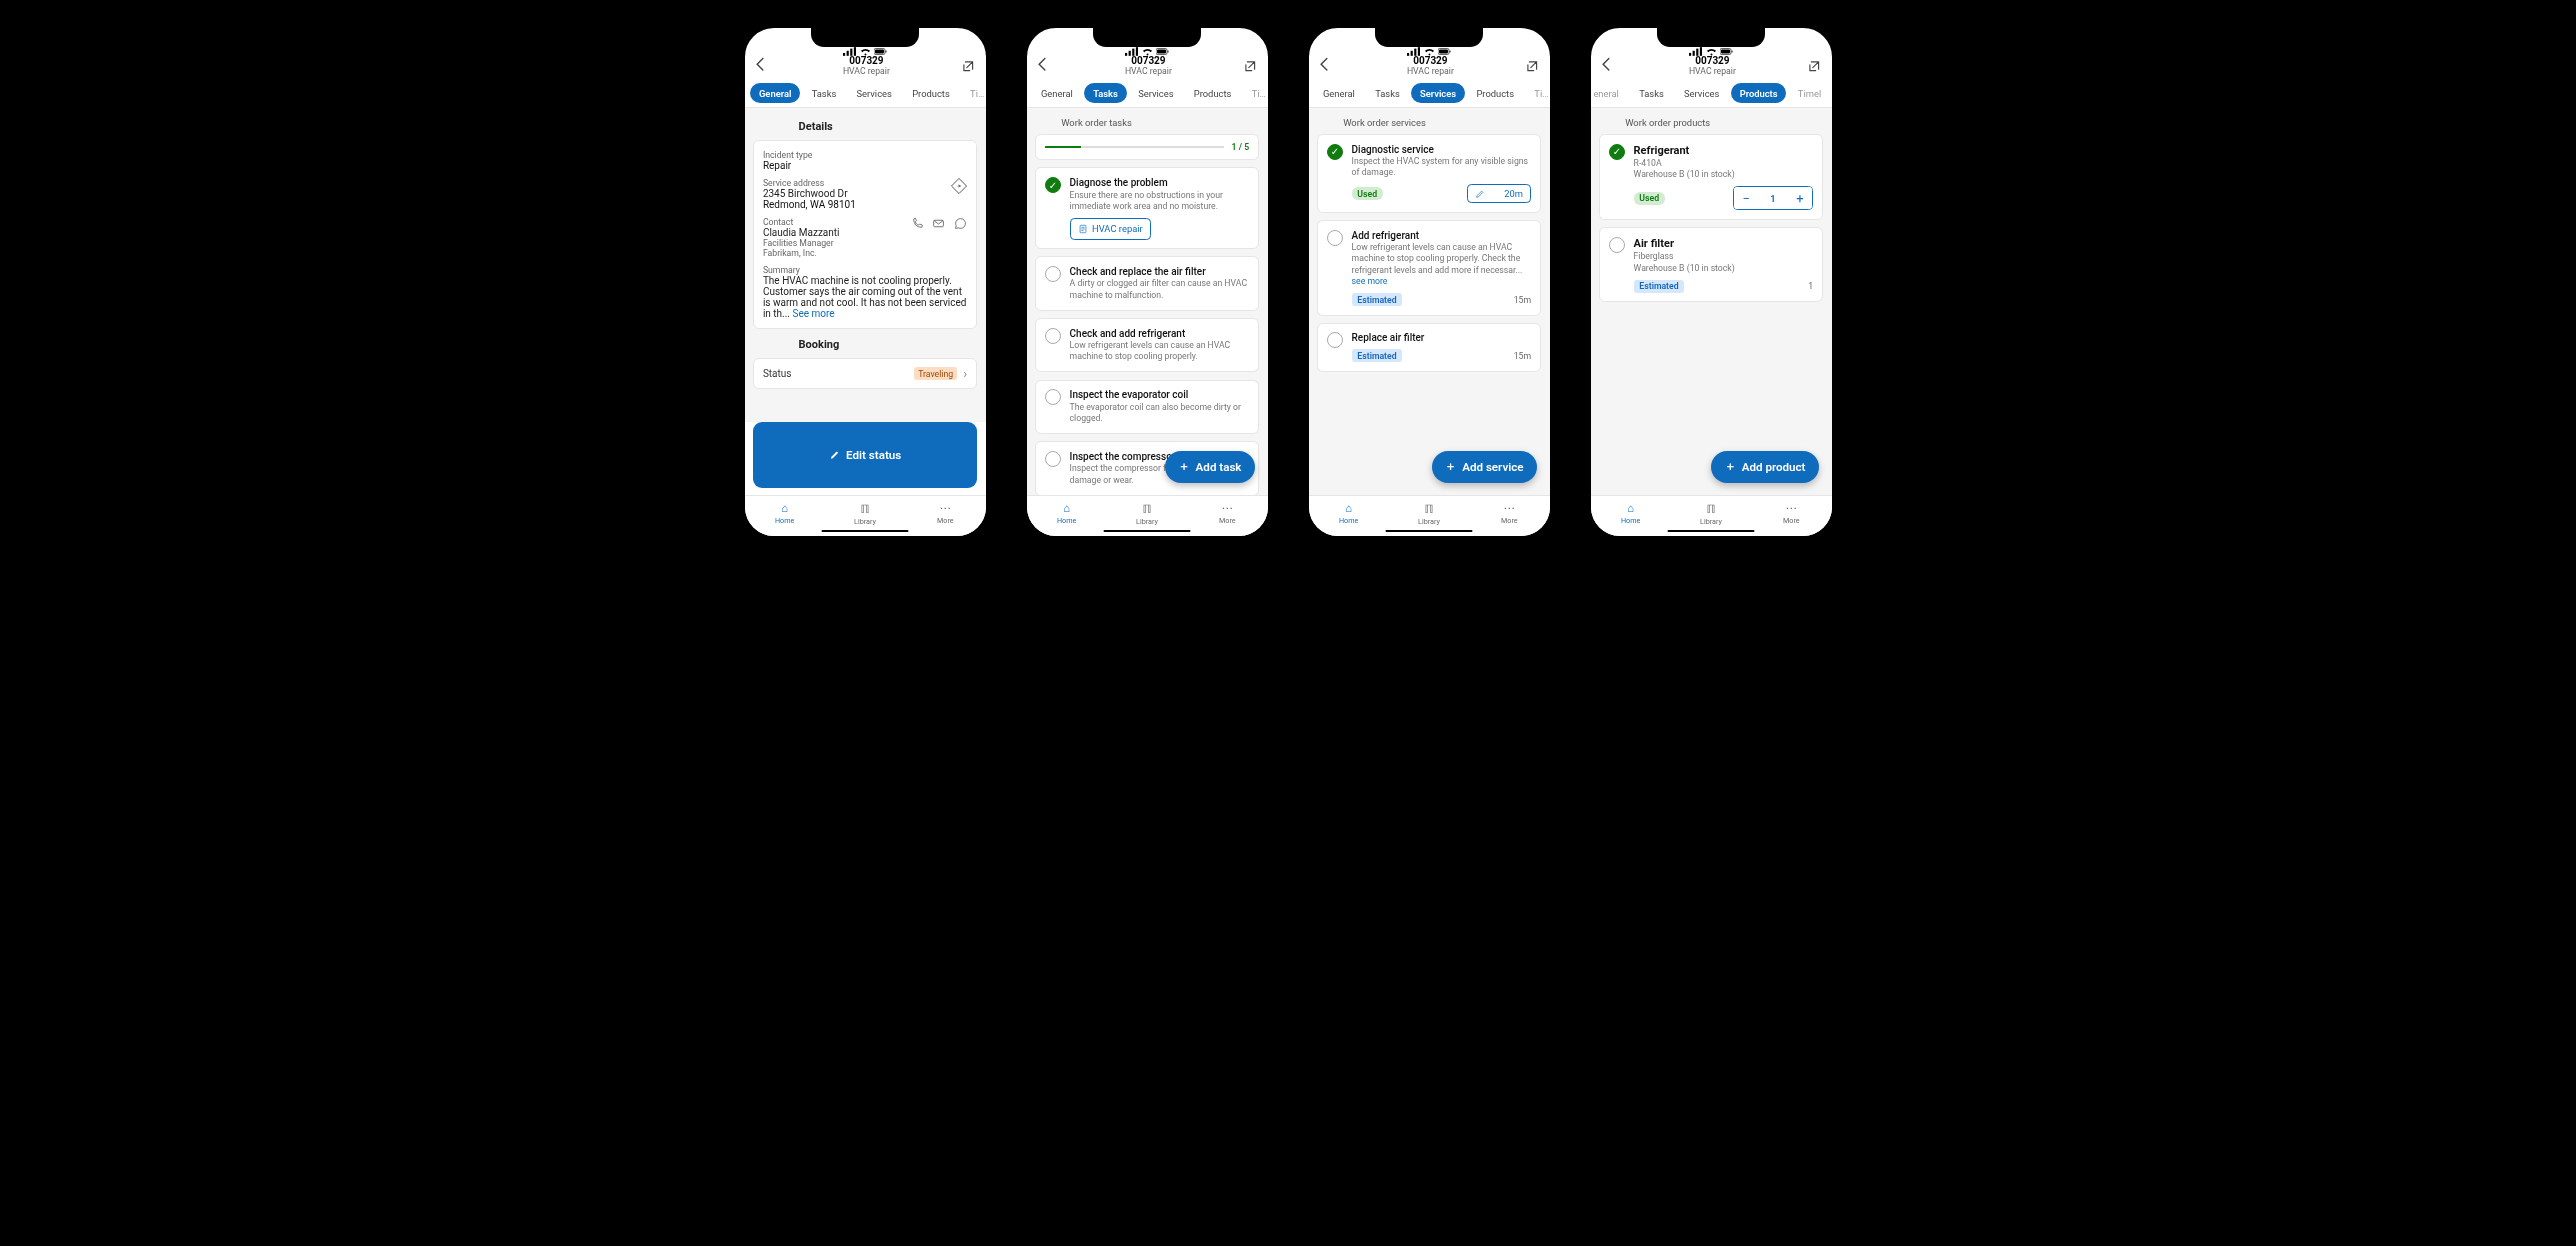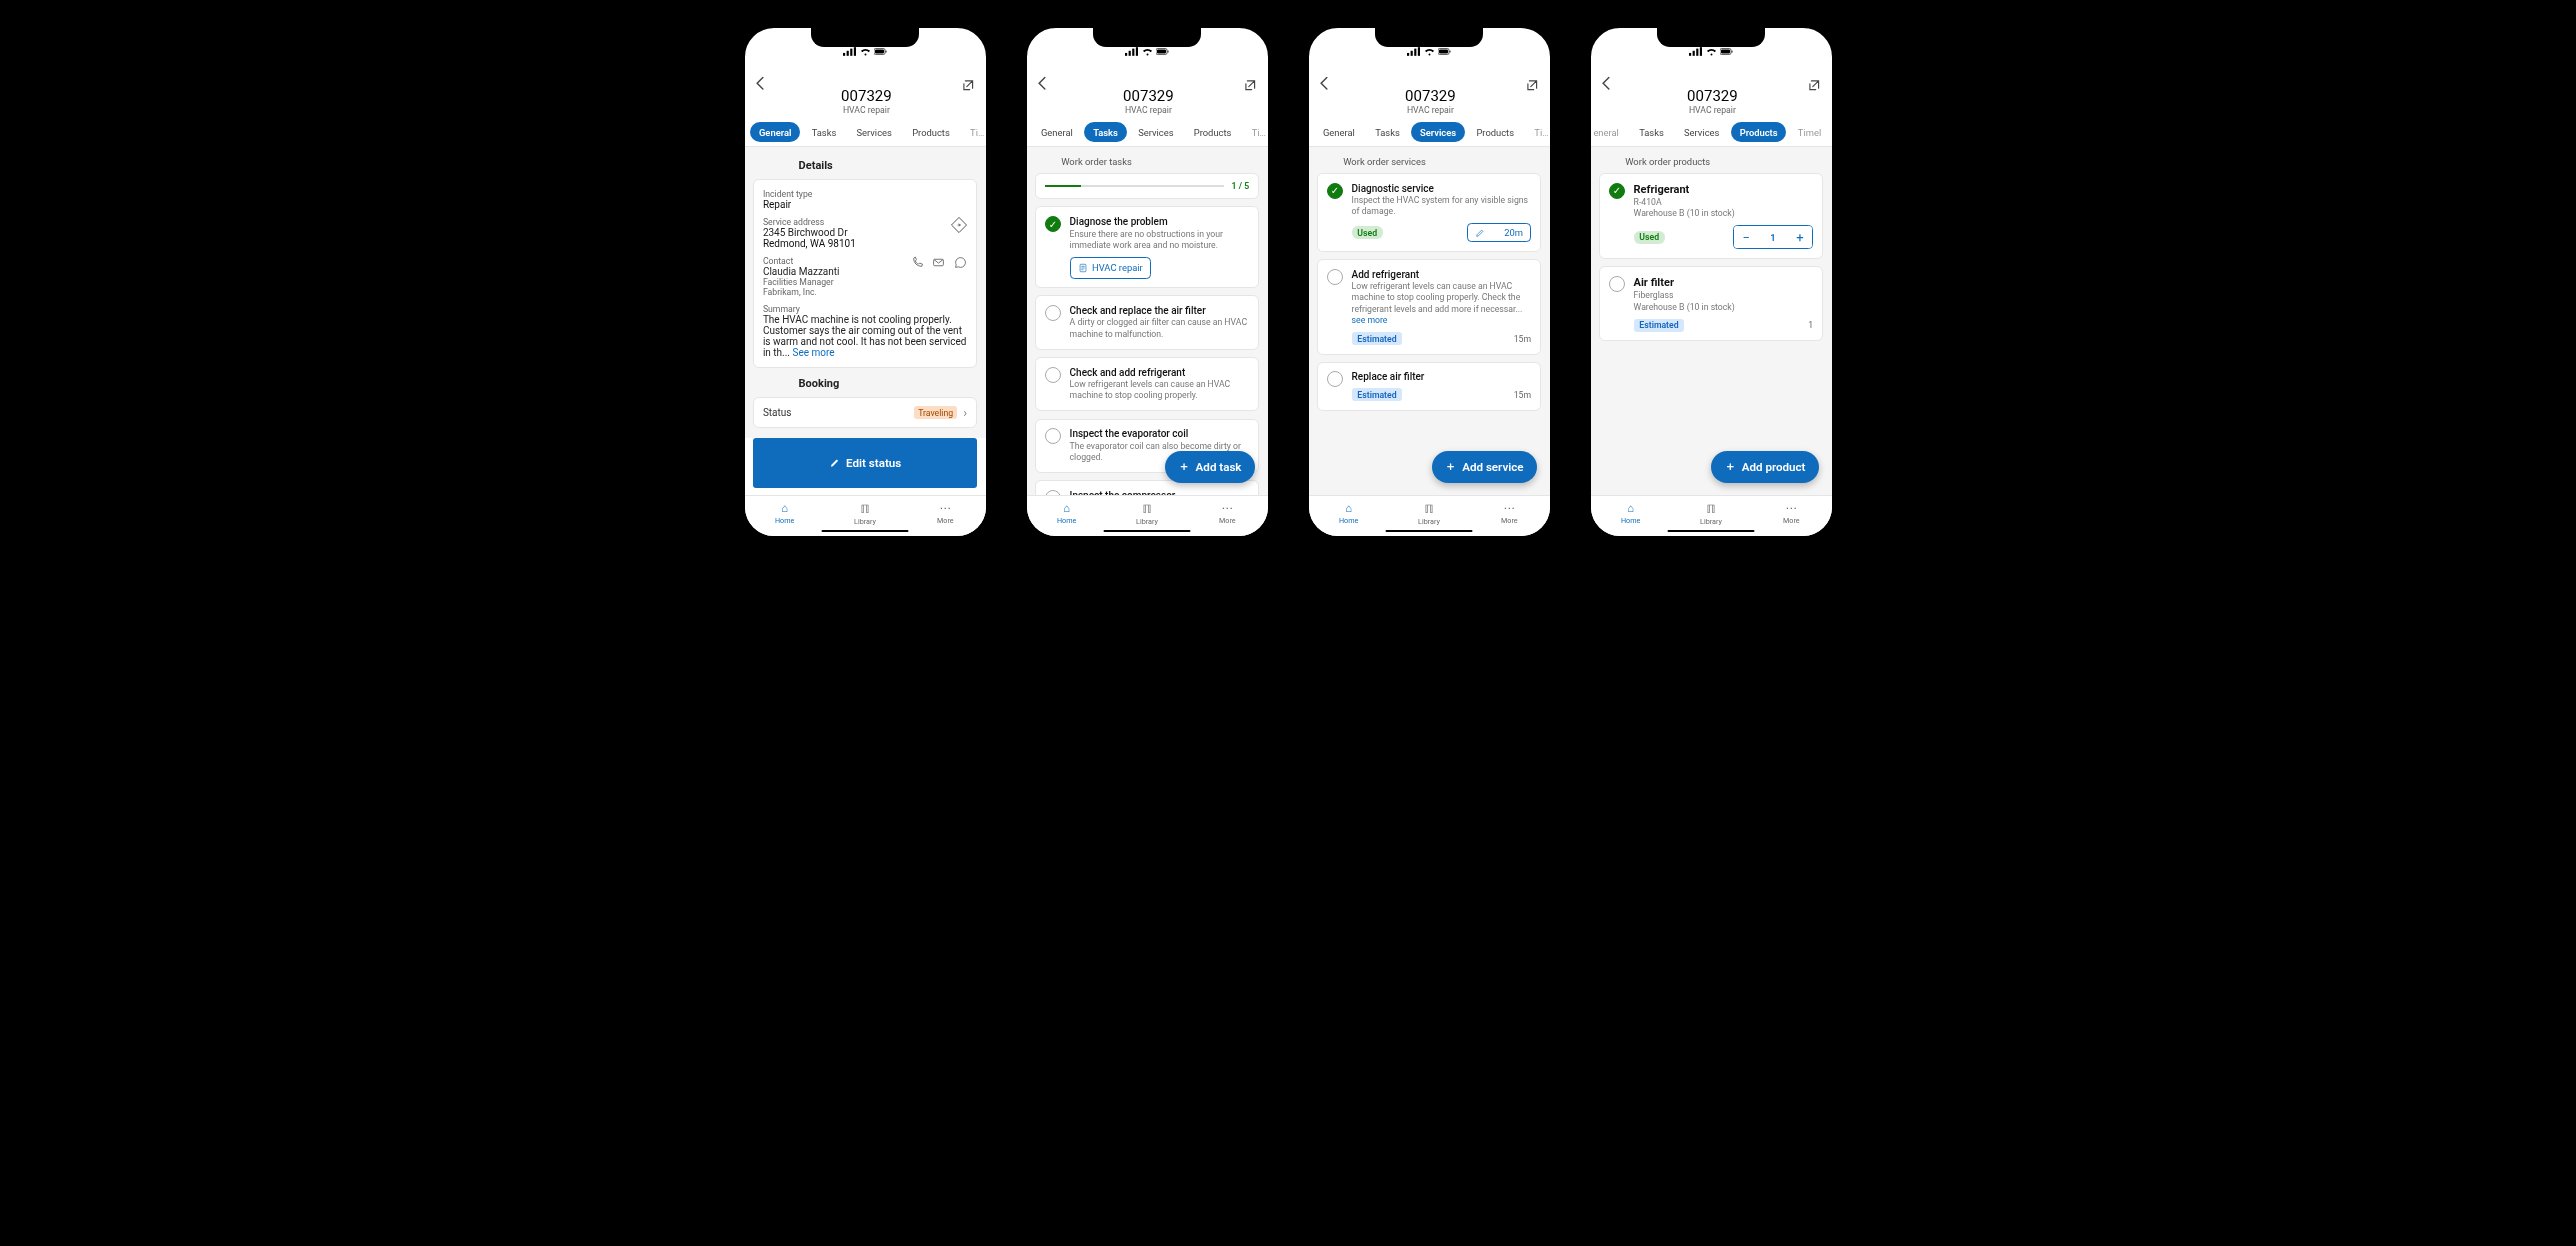--- a/index.html
+++ b/index.html
@@ -4,37 +4,37 @@
 <style>
   * { box-sizing: border-box; margin: 0; padding: 0; font-family: -apple-system, "Segoe UI", Roboto, Helvetica, Arial, sans-serif; }
   body { background:#000; display:flex; gap:29px; padding:22px; justify-content:center; align-items:flex-start; }
   .phone { width:253px; height:520px; background:#fff; border:6.5px solid #000; border-radius:35px; position:relative; overflow:hidden; display:flex; flex-direction:column; }
   .notch { position:absolute; top:0; left:50%; transform:translateX(-50%); width:108px; height:19px; background:#000; border-radius:0 0 13px 13px; z-index:50; }
   .statusbar { display:flex; justify-content:space-between; align-items:center; padding:5.8px 14.5px 0 14.5px; height:23px; font-size:10px; font-weight:600;flex-direction:column; }
   .st-icons { display:flex; gap:2.9px; align-items:center; }
   .header { display:flex; align-items:center; padding:4.3px 10px 2.9px 10px; }
   .back { font-size:16px; color:#444; width:17.3px; cursor:pointer; }
   .titleblock { flex:1; text-align:center; }
-  .titleblock .t1 { font-size:15px; font-weight:400;margin-top:32px; }
+  .titleblock .t1 { font-size:10px; font-weight:700; }
   .titleblock .t2 { font-size:8.7px; color:#666; }
   .share { width:14.5px; height:14.5px; }
   .tabs { display:flex; gap:2.9px; padding:4.3px 5.8px; overflow:hidden; border-bottom:0.7px solid #e5e5e5; }
   .tab { padding:4.3px 8.7px; border-radius:10px; font-size:9.4px; color:#444; white-space:nowrap; cursor:pointer; }
   .tab.active { background:#0f6cbd; color:#fff; font-weight:600; }
   .content { flex:1; overflow:hidden; background:#f5f5f5; padding:8.7px; font-size:10px; color:#222; }
   .section-title { font-size:9.4px; color:#555; margin-bottom:5.8px;margin-left:26px; }
   .card { background:#fff; border:0.7px solid #e5e5e5; border-radius:5.8px; padding:8.7px; margin-bottom:8.7px; }
   .lbl { font-size:8.7px; color:#666; }
   .val { font-size:10px; color:#111; margin-bottom:7.2px; }
   .row { display:flex; align-items:flex-start; }
   .row .main { flex:1; }
   .icons-right { display:flex; gap:8.7px; align-items:center; color:#555; }
   .see-more { color:#0f6cbd; cursor:pointer; }
   .status-pill { background:#fddcc4; color:#9a4a00; padding:1.4px 4.3px; border-radius:2.9px; font-size:8.7px; }
-  .big-btn { background:#0f6cbd; color:#fff; border-radius:3px; padding:18px; text-align:left; font-weight:600; margin:0 8.7px 7.2px 8.7px; display:flex; align-items:center; justify-content:center; gap:5.8px; cursor:pointer; }
+  .big-btn { background:#0f6cbd; color:#fff; border-radius:9px; padding:26px; text-align:left; font-weight:600; margin:0 8.7px 7.2px 8.7px; display:flex; align-items:center; justify-content:center; gap:5.8px; cursor:pointer; }
   .fab { position:absolute; right:13px; bottom:53px; background:#0f6cbd; color:#fff; border-radius:19px; padding:8.7px 13px; font-weight:600; display:flex; align-items:center; gap:5.8px; cursor:pointer; box-shadow:0 2.9px 7.2px rgba(0,0,0,.25); }
   .nav { display:flex; border-top:0.7px solid #e5e5e5; background:#fff; }
   .nav .item { flex:1; text-align:center; padding:4.3px 0 10px 0; font-size:7.2px; color:#666; cursor:pointer; }
   .nav .item.active { color:#0f6cbd; }
   .nav .ic { display:block; font-size:11.6px; margin-bottom:1.4px; }
   .home-ind { position:absolute; bottom:3.6px; left:50%; transform:translateX(-50%); width:87px; height:2.9px; background:#000; border-radius:2.2px; }
   
   .progress-wrap { background:#fff; border:0.7px solid #e5e5e5; border-radius:5.8px; padding:7.2px 8.7px; display:flex; align-items:center; gap:7.2px; margin-bottom:7.2px; }
   .progress-bar { flex:1; height:1.4px; background:#ddd; position:relative; }
   .progress-bar .fill { position:absolute; left:0; top:0; height:100%; background:#107c10; }

